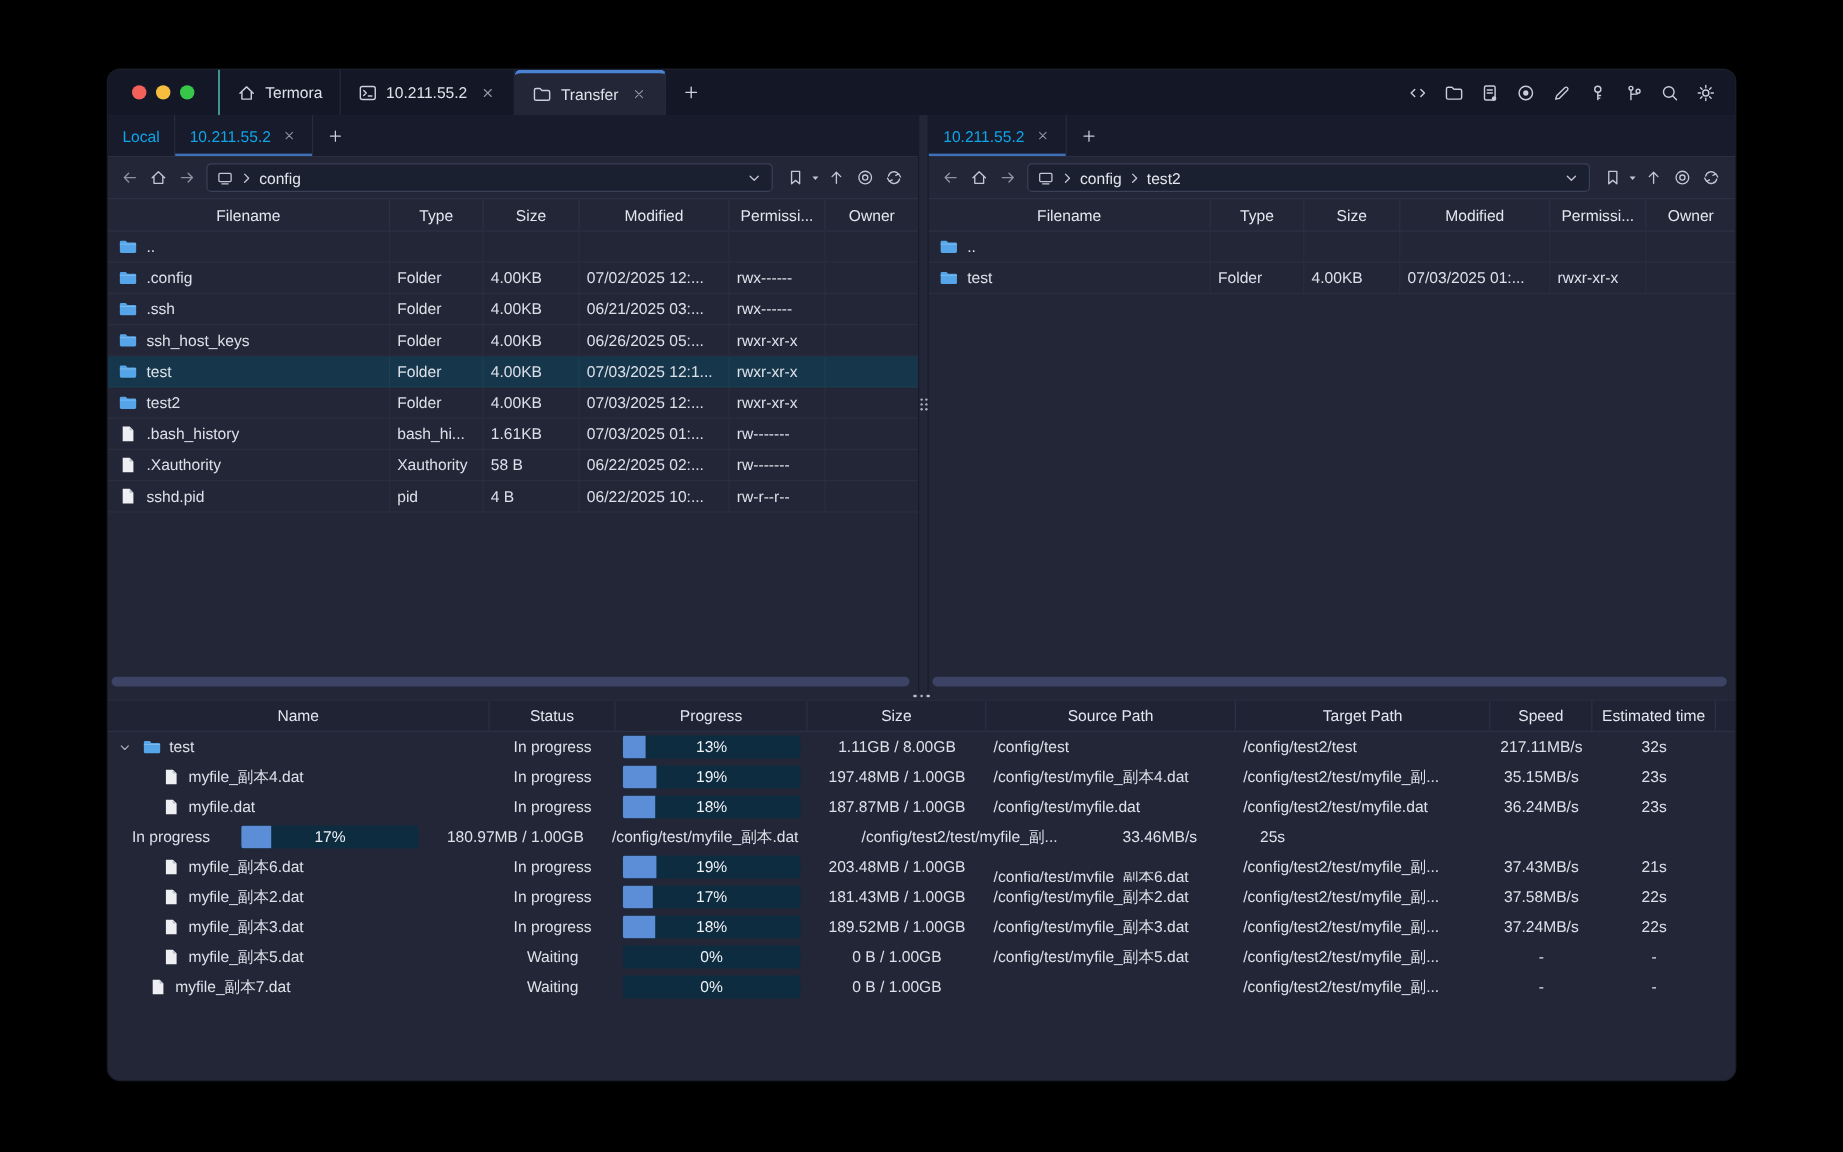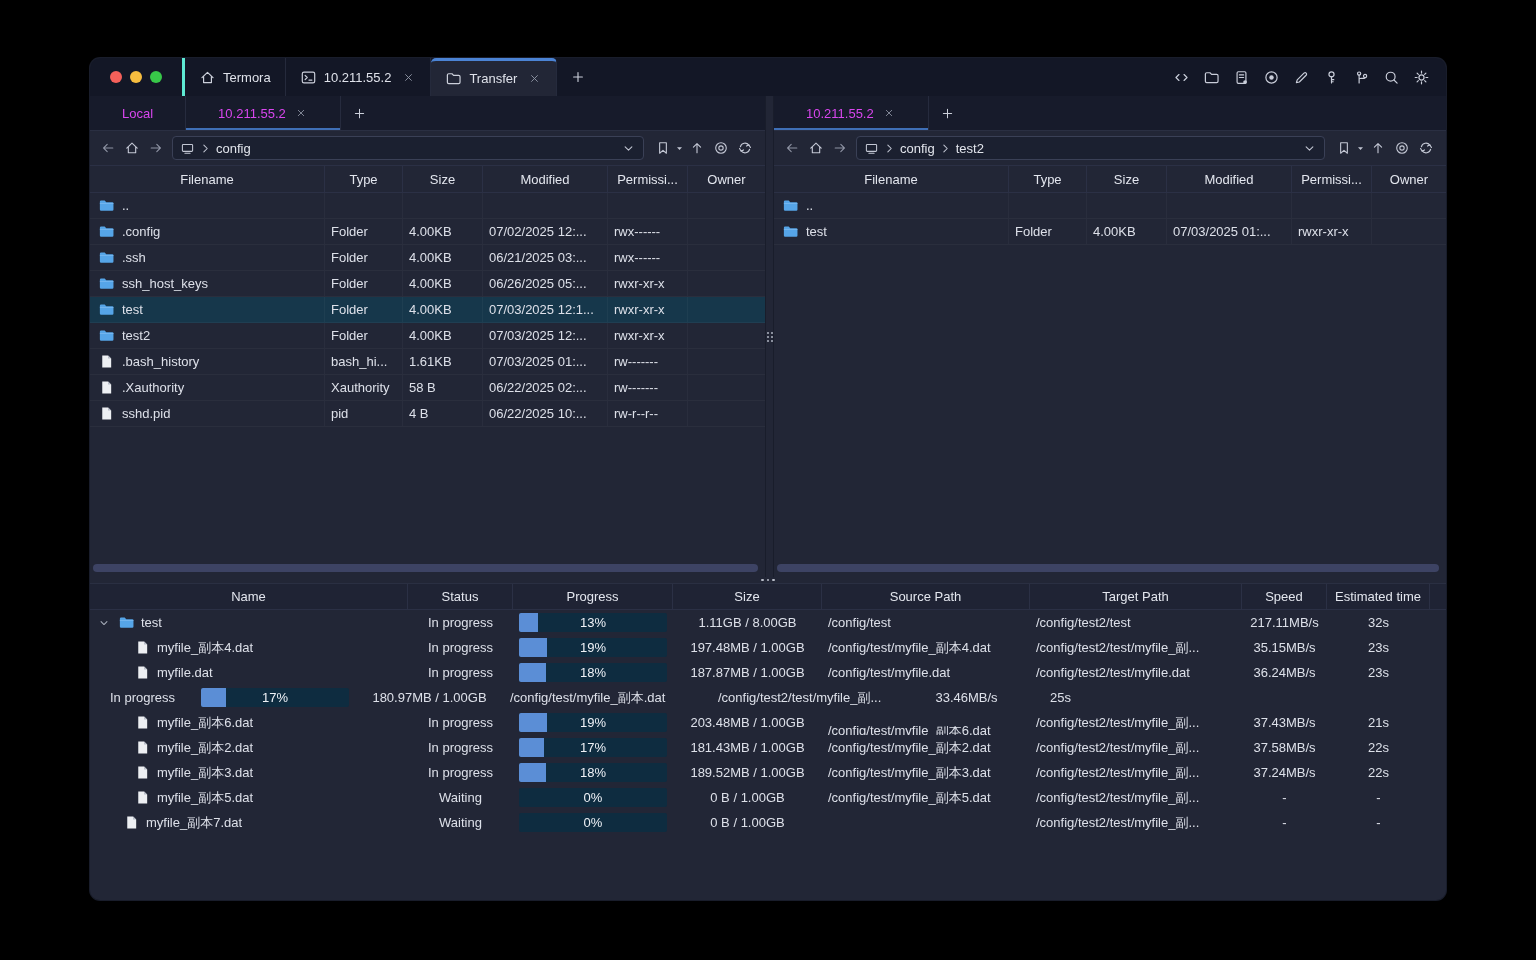--- a/index.html
+++ b/index.html
@@ -17,21 +17,21 @@
   .icon{display:inline-flex;align-items:center;justify-content:center;}
   .icon svg{display:block;}
 
   
   .titlebar{height:38px;background:#131726;display:flex;align-items:stretch;flex:none;}
   .traffic{display:flex;gap:8px;align-items:center;padding:0 20px 0 20px;}
   .light{width:12px;height:12px;border-radius:50%;}
   .tb-tabs{display:flex;align-items:stretch;}
   .tb-tab{display:flex;align-items:center;gap:7px;padding:0 14px;position:relative;color:#dfe2ea;
     border-right:1px solid #252a3c;cursor:default;}
-  .tb-tab:first-child{border-left:3px solid #5eead4;}
+  .tb-tab:first-child{border-left:1px solid #5eead4;}
   .tb-tab .icon{width:17px;height:17px;color:#ccd0db;}
   .tb-tab .icon svg{width:17px;height:17px;}
   .tb-tab .close{width:15px;height:15px;color:#9298a8;margin-left:3px;}
   .tb-tab .close svg{width:13px;height:13px;}
   .tb-tab.active{background:#222636;border-top:3px solid #4b83d4;border-radius:5px 5px 0 0;}
   .tb-plus{width:42px;display:flex;align-items:center;justify-content:center;color:#ccd0db;}
   .tb-plus svg{width:16px;height:16px;}
   .tb-spacer{flex:1;}
   .tb-icons{display:flex;align-items:center;gap:4px;padding-right:12px;}
   .tb-icon{width:26px;height:26px;display:flex;align-items:center;justify-content:center;color:#c9cdd9;border-radius:4px;}
@@ -41,21 +41,21 @@
   .file-area{height:481px;display:flex;flex:none;}
   .panel{display:flex;flex-direction:column;position:relative;background:#222636;min-width:0;}
   .panel.left{width:675px;flex:none;}
   .panel.right{flex:1;}
   .v-split{width:7px;flex:none;background:#222636;border-left:1px solid #191d2b;border-right:1px solid #191d2b;
     display:flex;align-items:center;justify-content:center;}
   .v-dots{display:grid;grid-template-columns:repeat(2,2px);grid-gap:2px;}
   .v-dots i{width:2px;height:2px;border-radius:50%;background:#aeb3c0;}
 
   .panel-tabs{height:34px;background:#171b2b;display:flex;align-items:stretch;border-bottom:1px solid #2a2f42;flex:none;}
-  .p-tab{display:flex;align-items:center;gap:8px;padding:0 32px;position:relative;border-right:1px solid #262b3e;color:#d946ef;}
+  .p-tab{display:flex;align-items:center;gap:8px;padding:0 12px;position:relative;border-right:1px solid #262b3e;color:#0ea5e9;}
   .p-tab.active::after{content:"";position:absolute;left:0;right:0;bottom:0;height:2px;background:#3f6fb6;}
   .p-tab .close{width:14px;height:14px;color:#9298a8;}
   .p-tab .close svg{width:12px;height:12px;}
   .p-plus{width:38px;display:flex;align-items:center;justify-content:center;color:#ccd0db;}
   .p-plus svg{width:15px;height:15px;}
 
   .navbar{height:30px;display:flex;align-items:center;padding:2px 8px 2px 6px;flex:none;}
   .nav-btn{width:24px;height:24px;display:flex;align-items:center;justify-content:center;color:#c3c7d4;flex:none;}
   .nav-btn svg{width:16px;height:16px;}
   .nav-btn.dim{color:#8e93a3;}

